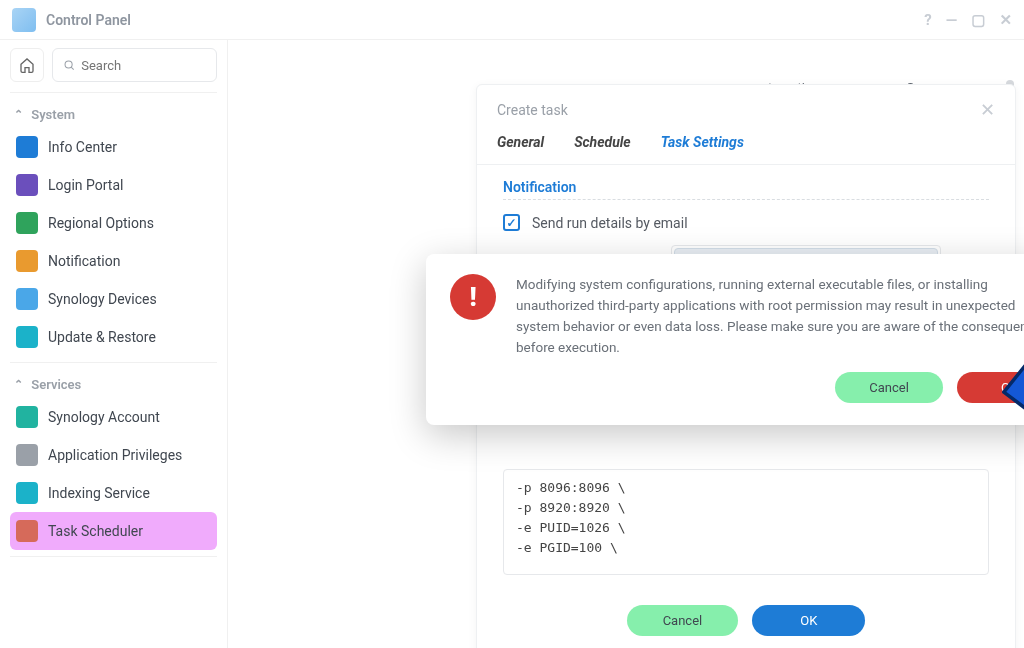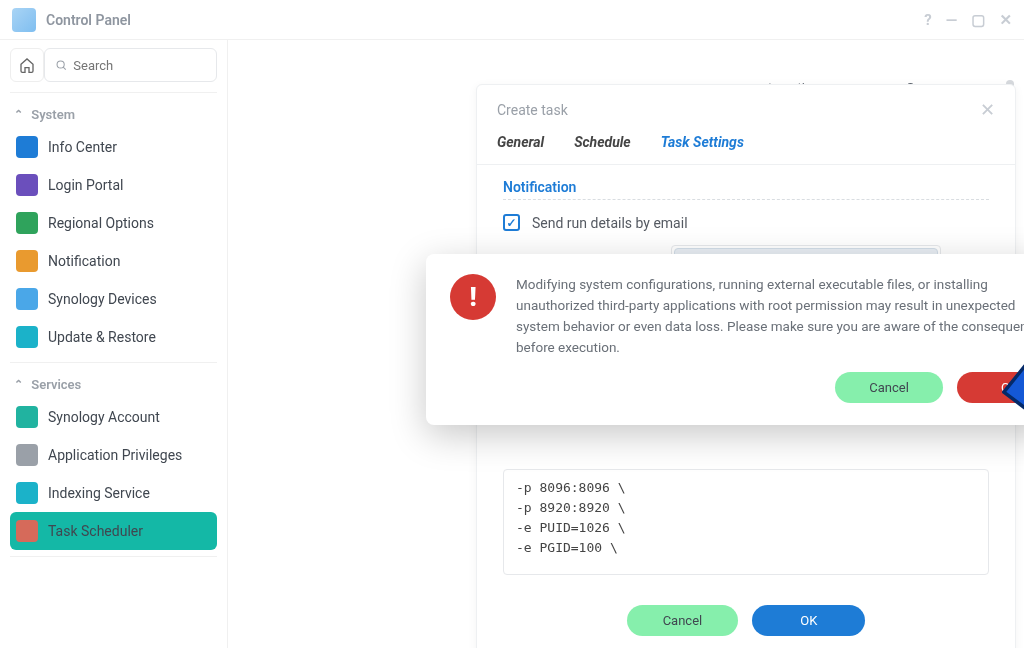--- a/index.html
+++ b/index.html
@@ -10,29 +10,29 @@
     .titlebar .app-icon { width: 24px; height: 24px; background: linear-gradient(135deg,#a9d4f5,#7fbef0); border-radius: 4px; margin-right: 10px; }
     .titlebar .title { font-size: 14px; font-weight: 600; flex: 1; }
     .titlebar .win-controls { display: flex; gap: 14px; color: #c8cdd4; }
     .titlebar .win-controls span { font-size: 15px; font-weight: 700; cursor: pointer; }
 
     
     .main { display: flex; height: calc(100% - 40px); }
 
     
     .sidebar { width: 228px; border-right: 1px solid #f0f0f0; padding: 8px 10px; overflow-y: auto; }
-    .search-wrap { display: flex; align-items: center; margin-bottom: 10px; }
+    .search-wrap { display: flex; align-items: center; gap: 8px; margin-bottom: 10px; }
     .home-btn { width: 34px; height: 34px; border: 1px solid #eee; border-radius: 6px; display:flex; align-items:center; justify-content:center; color:#666; }
     .search-box { flex:1; height:34px; border:1px solid #e6e8eb; border-radius:6px; display:flex; align-items:center; padding:0 10px; color:#aab0b8; }
     .search-box input { border:none; outline:none; width:100%; font-size:13px; color:#333; }
     .sidebar hr { border:none; border-top:1px solid #f0f0f0; margin:6px 0 8px; }
     .group-hdr { display:flex; align-items:center; color:#9aa0a8; font-size:13px; font-weight:600; padding:6px 4px; cursor:pointer; }
     .group-hdr .chev { margin-right:8px; font-size:11px; }
     .nav-item { display:flex; align-items:center; padding:8px 6px; border-radius:6px; color:#404750; font-size:14px; cursor:pointer; }
-    .nav-item.active { background:#14b8a6; }
+    .nav-item.active { background:#f0abfc; }
     .nav-item .ico { width:22px; height:22px; margin-right:10px; border-radius:4px; display:flex; align-items:center; justify-content:center; color:#fff; font-size:12px; }
 
     
     .content { flex:1; position:relative; background:#fff; }
 
     
     .table-wrap { position:absolute; top:40px; left:540px; right:10px; bottom:60px; }
     .tbl-header { display:flex; font-size:13px; color:#5f6670; border-bottom:1px solid #eef0f2; padding-bottom:6px; }
     .tbl-header .col-run { width:120px; }
     .tbl-header .col-owner { flex:1; margin-left:18px; }

